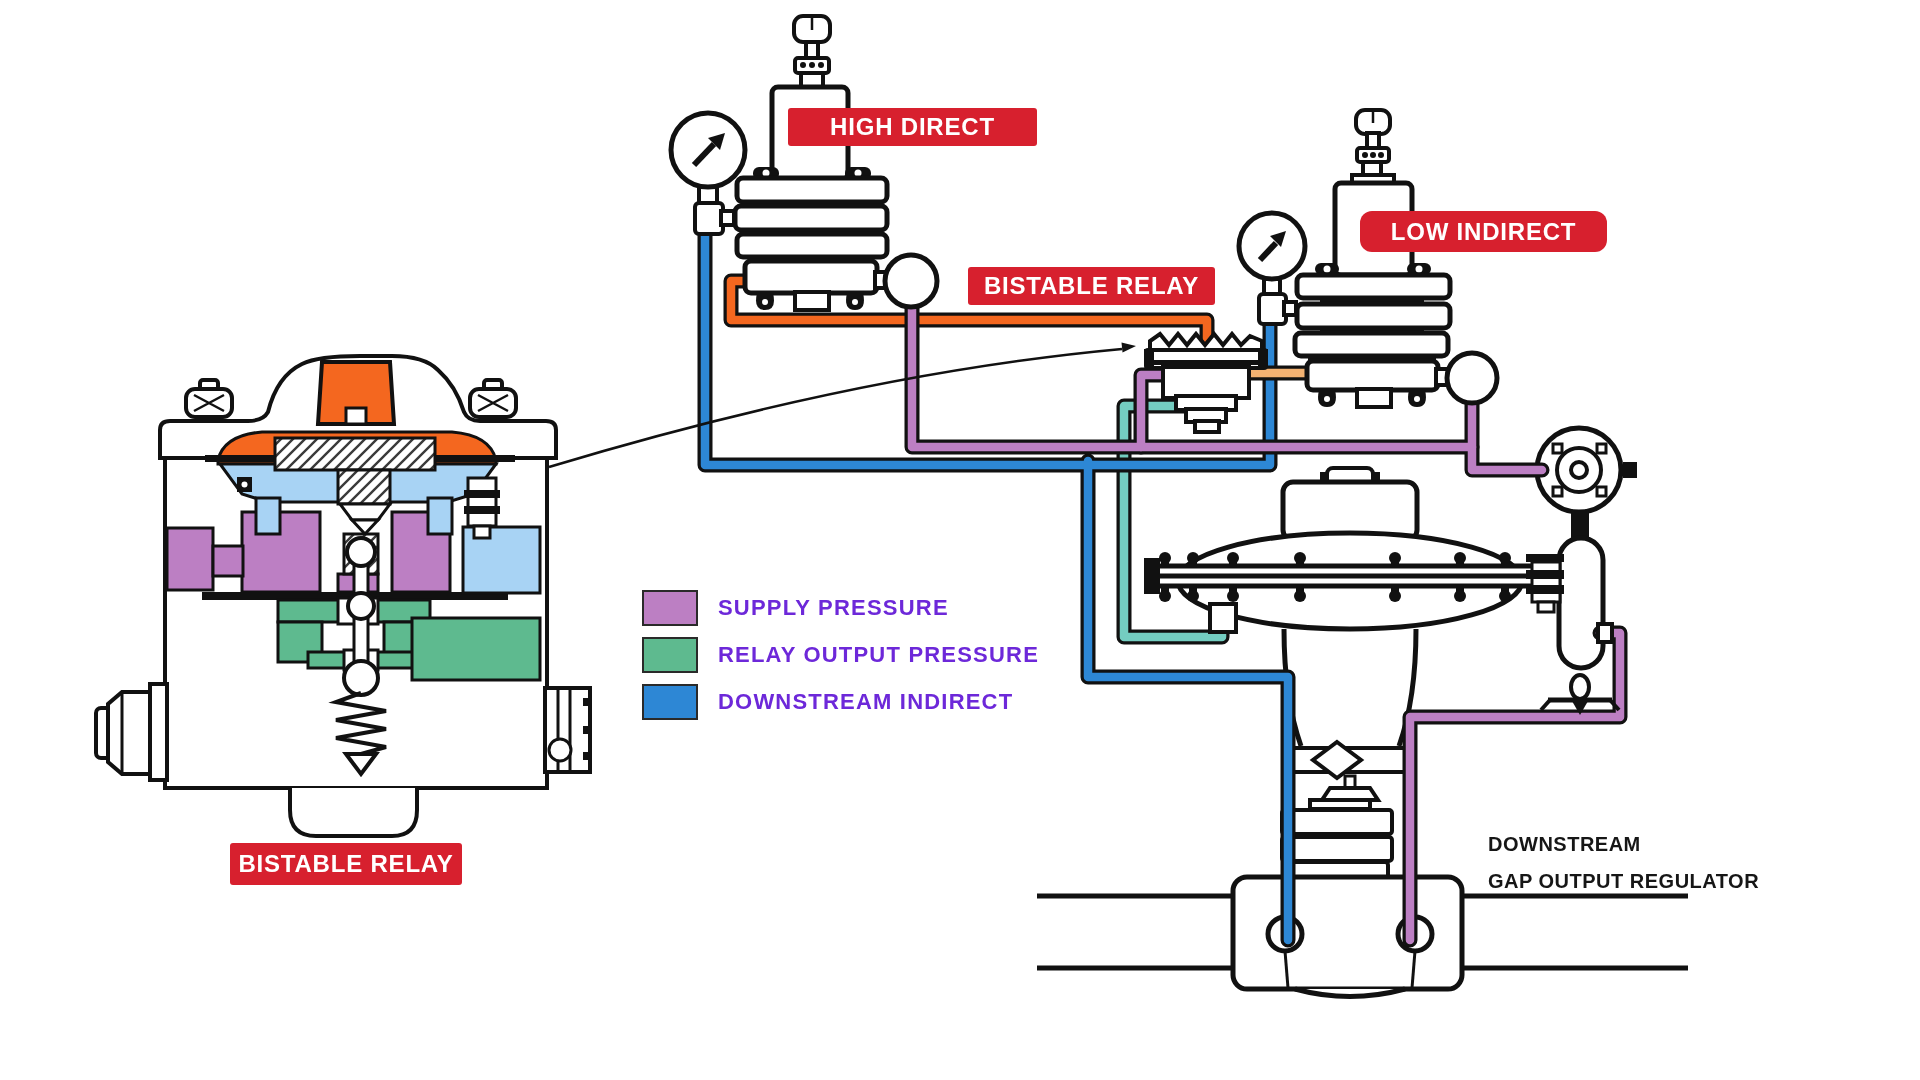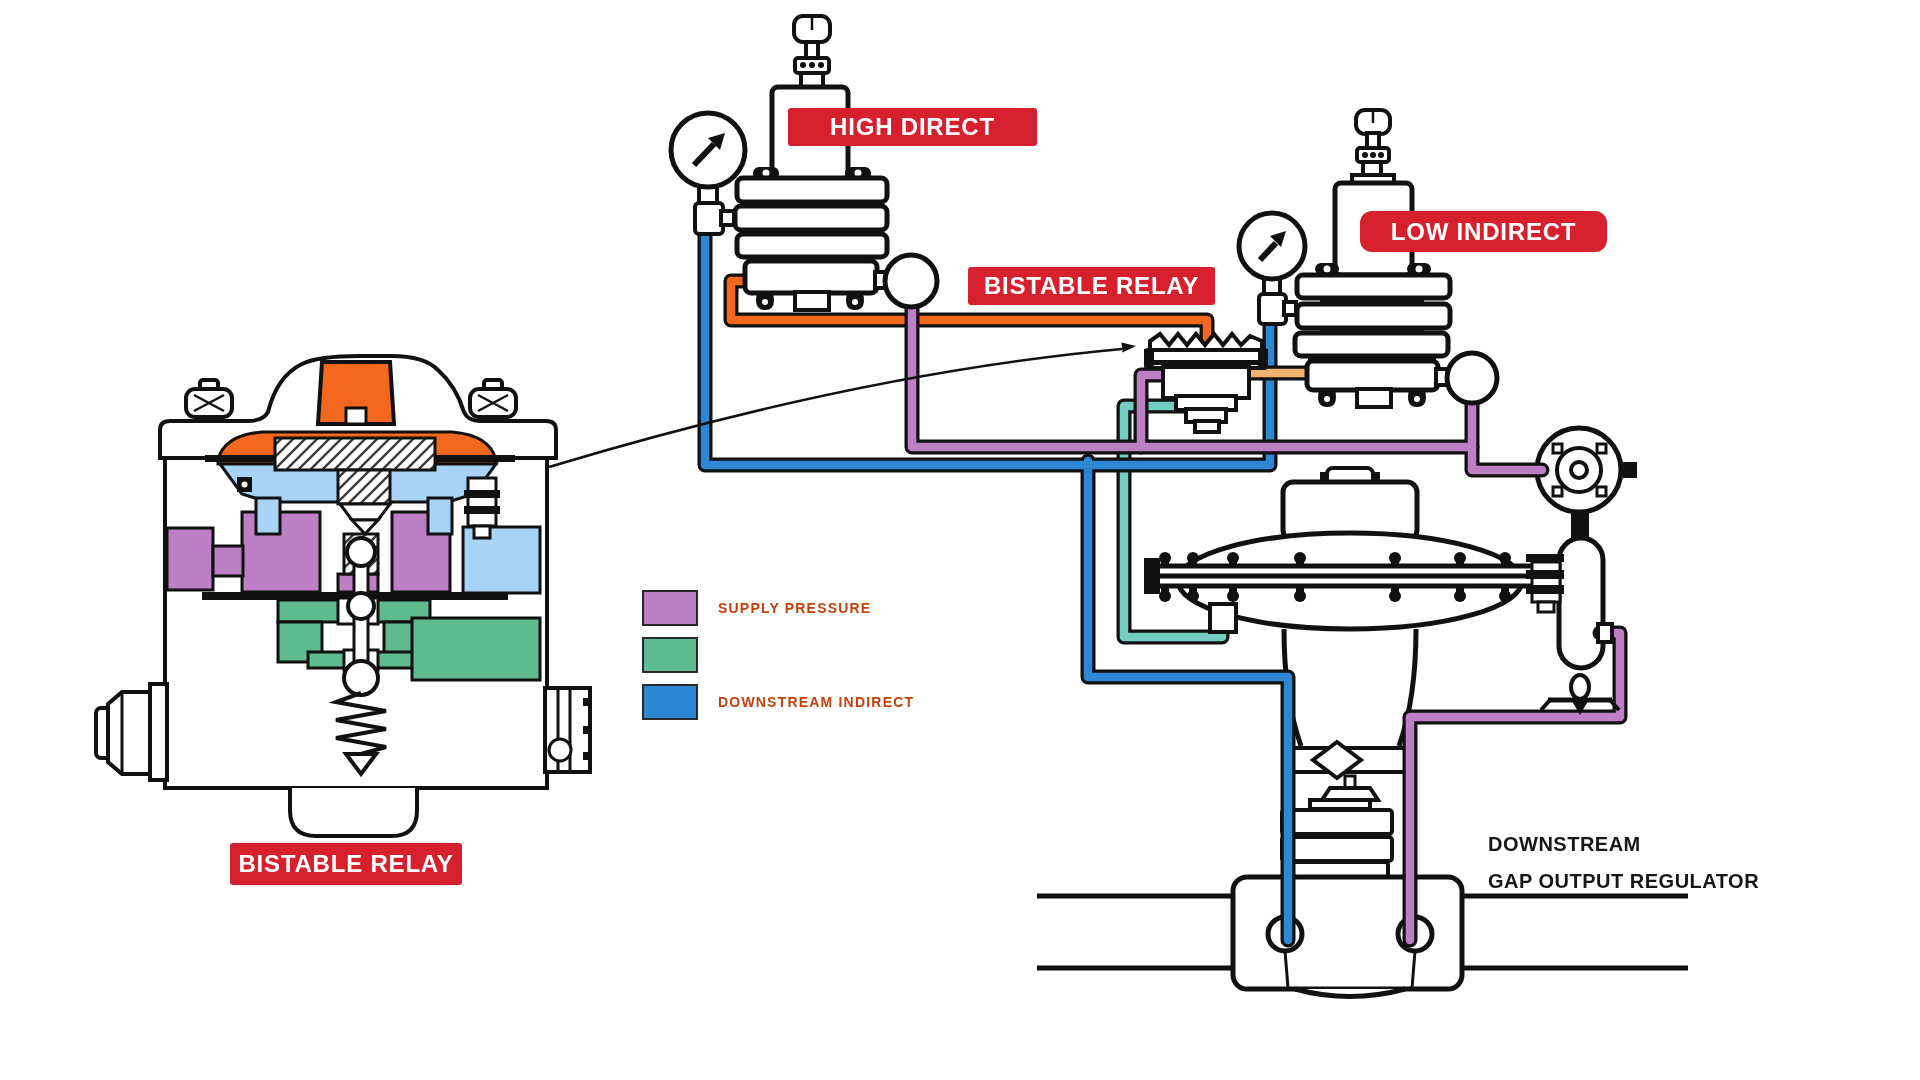--- a/index.html
+++ b/index.html
@@ -24,21 +24,21 @@
 
   
   .red-label{position:absolute;background:var(--label_red);color:#fff;display:flex;
              align-items:center;justify-content:center;font-weight:700;font-size:24px;
              letter-spacing:.8px;border-radius:3px;white-space:nowrap;}
   #downstream-label{position:absolute;left:1488px;top:826px;color:#161616;font-weight:700;
              font-size:20px;line-height:37px;letter-spacing:.5px;white-space:nowrap;}
   #legend{position:absolute;left:642px;top:590px;}
   .legend-row{display:flex;align-items:center;gap:20px;height:36px;margin-bottom:11px;}
   .legend-swatch{width:56px;height:36px;border:2.5px solid #2a2a2a;box-sizing:border-box;flex:0 0 auto;}
-  .legend-label{font-size:14px;font-weight:700;letter-spacing:1.2px;color:#c2410c;white-space:nowrap;}
+  .legend-label{font-size:22px;font-weight:700;letter-spacing:1.2px;color:#6d28d9;white-space:nowrap;}
 </style>
 </head>
 <body>
 
 <div id="canvas">
 
 <svg id="diagram" width="1920" height="1080" viewBox="0 0 1920 1080">
   <defs>
     <pattern id="hatch" width="12" height="12" patternUnits="userSpaceOnUse">
       <rect width="12" height="12" fill="#fff"></rect>
@@ -377,20 +377,21 @@
   <div>GAP OUTPUT REGULATOR</div>
 </div>
 
 <div id="legend">
   <div class="legend-row">
     <div class="legend-swatch" style="background: rgb(188, 127, 195);"></div>
     <div class="legend-label">SUPPLY PRESSURE</div>
   </div>
   <div class="legend-row">
     <div class="legend-swatch" style="background: rgb(94, 186, 143);"></div>
+    <div class="legend-label">RELAY OUTPUT PRESSURE</div>
   </div>
   <div class="legend-row">
     <div class="legend-swatch" style="background: rgb(45, 135, 213);"></div>
     <div class="legend-label">DOWNSTREAM INDIRECT</div>
   </div>
 </div>
 
 </div>
 
 </body></html>

